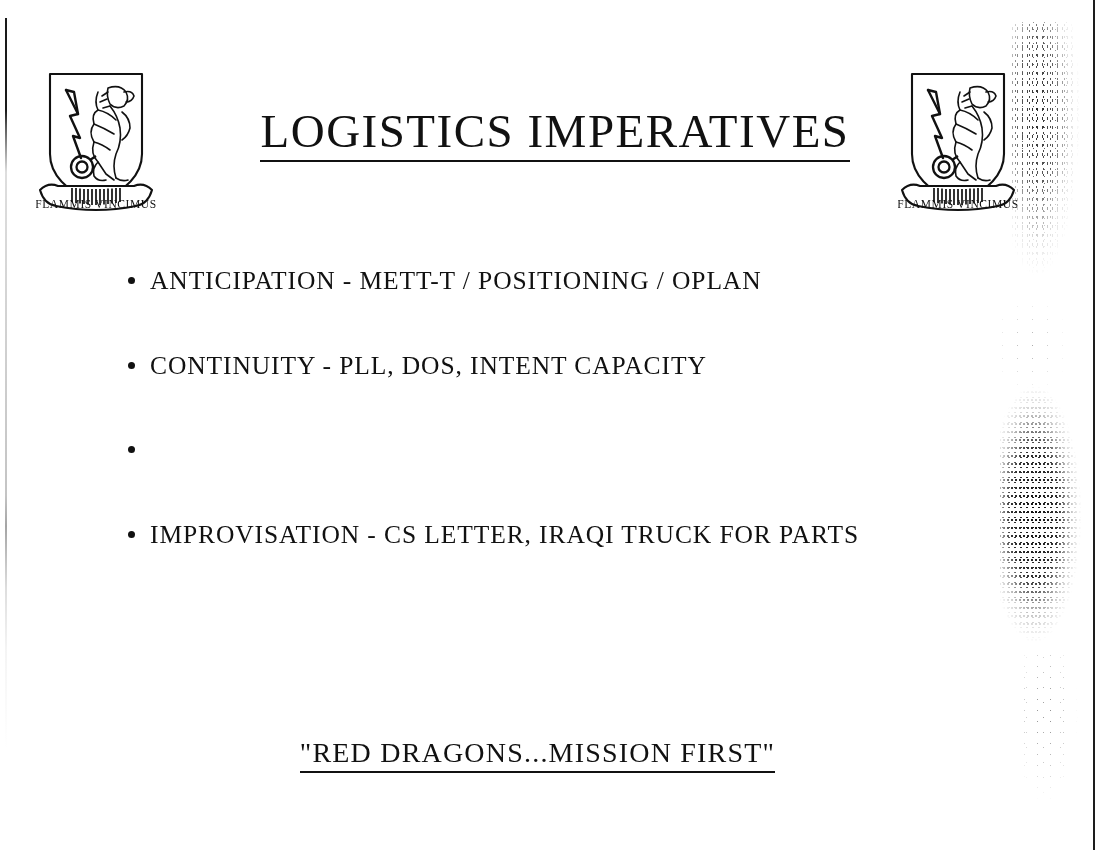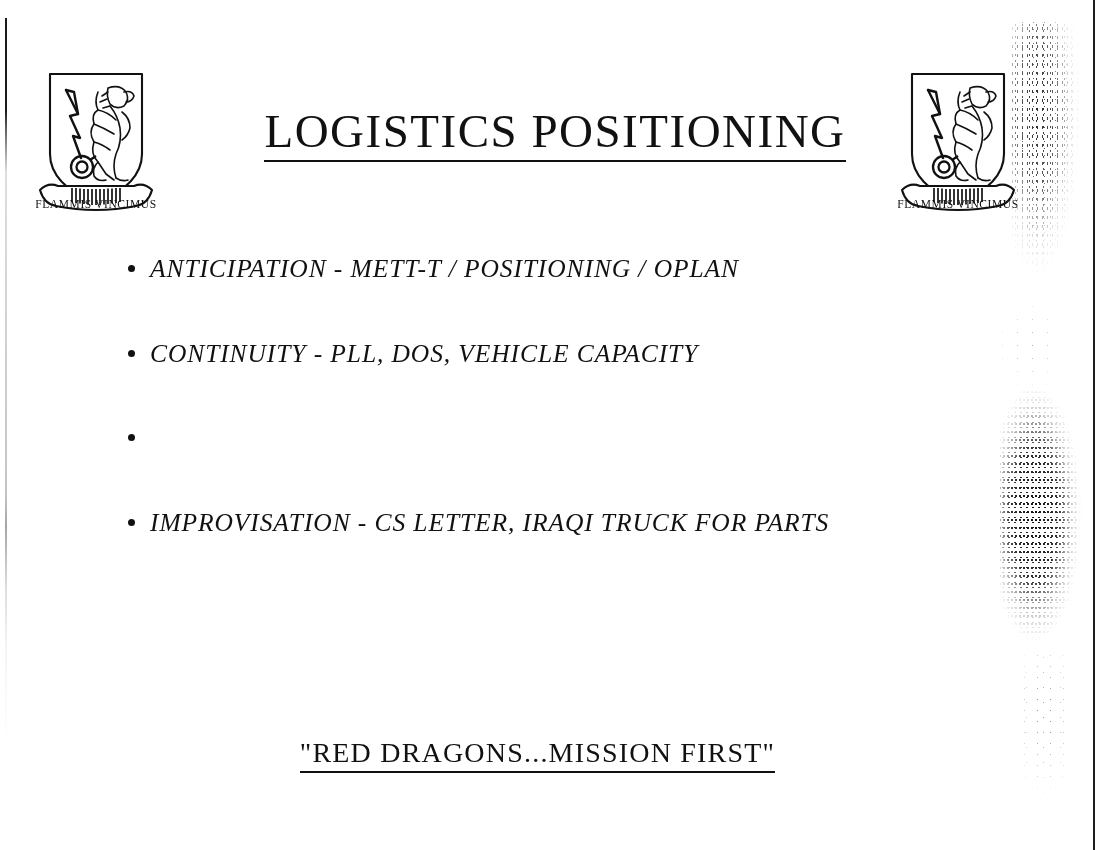--- a/index.html
+++ b/index.html
@@ -113,23 +113,22 @@
   }
   #title .ul {
     border-bottom: 2.5px solid #111;
     padding-bottom: 3px;
   }
 
   
   #bullets {
     position: absolute;
     left: 126px;
-    top: 256px;
+    top: 268px;
     width: 900px;
-    font-style: italic;
   }
   .bullet-row {
     position: relative;
     height: 84.5px;
     white-space: nowrap;
   }
   .bullet-dot {
     position: absolute;
     left: 2px;
     top: 9px;
@@ -259,34 +258,34 @@
                    M52 127 L52 142.5 M56 127 L56 143 M60 127 L60 143 M64 127 L64 143
                    M68 127 L68 142.5 M72 126.5 L72 142 M76 126.5 L76 141.5 M80 126 L80 141
                    M84 126 L84 140"></path>
         </g>
         <text x="60" y="146" font-family="'Liberation Serif', serif" font-size="11.5" text-anchor="middle" fill="#111" letter-spacing="0.6">FLAMMIS VINCIMUS</text>
       </g>
     </svg>
   </div>
 
   <div id="title">
-    <span class="ul">LOGISTICS POSITIONING</span>
+    <span class="ul">LOGISTICS IMPERATIVES</span>
   </div>
 
   <div id="bullets">
 
     <div class="bullet-row">
       <span class="bullet-dot"></span>
       <span class="bullet-text"><span>ANTICIPATION - METT-T / POSITIONING / OPLAN</span></span>
     </div>
 
 
     <div class="bullet-row">
       <span class="bullet-dot"></span>
-      <span class="bullet-text"><span>CONTINUITY - PLL, DOS, VEHICLE CAPACITY</span></span>
+      <span class="bullet-text"><span>CONTINUITY - PLL, DOS, INTENT CAPACITY</span></span>
     </div>
 
     <div class="bullet-row">
       <span class="bullet-dot"></span>
     </div>
 
     <div class="bullet-row">
       <span class="bullet-dot"></span>
       <span class="bullet-text"><span>IMPROVISATION - CS LETTER, IRAQI TRUCK FOR PARTS</span></span>
     </div>

